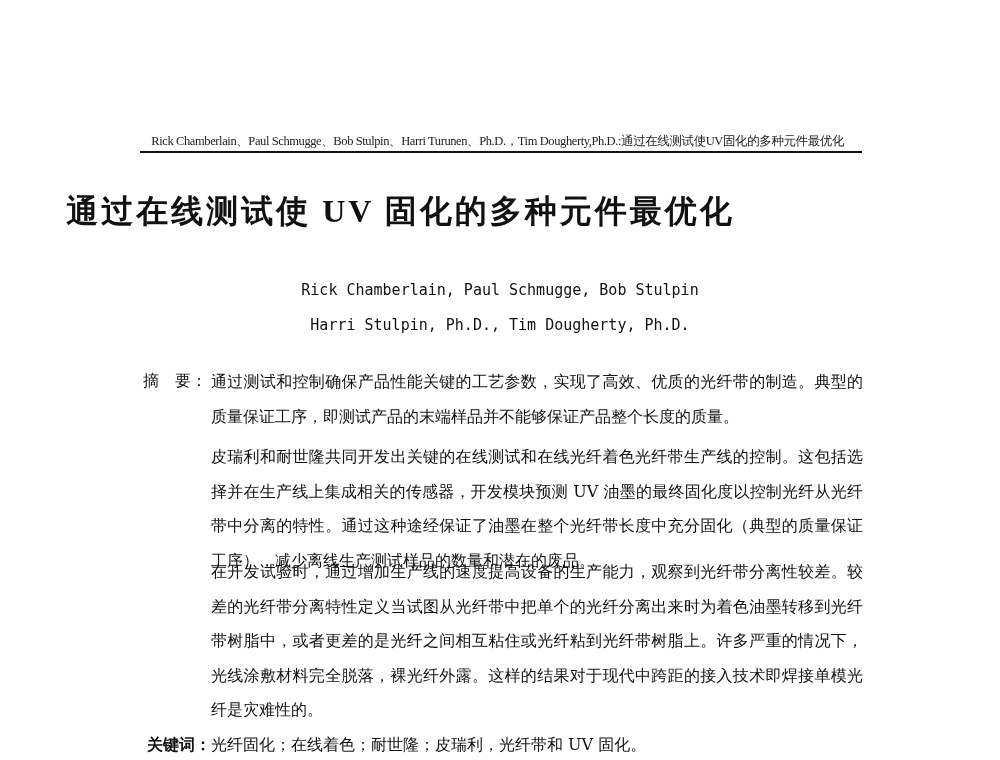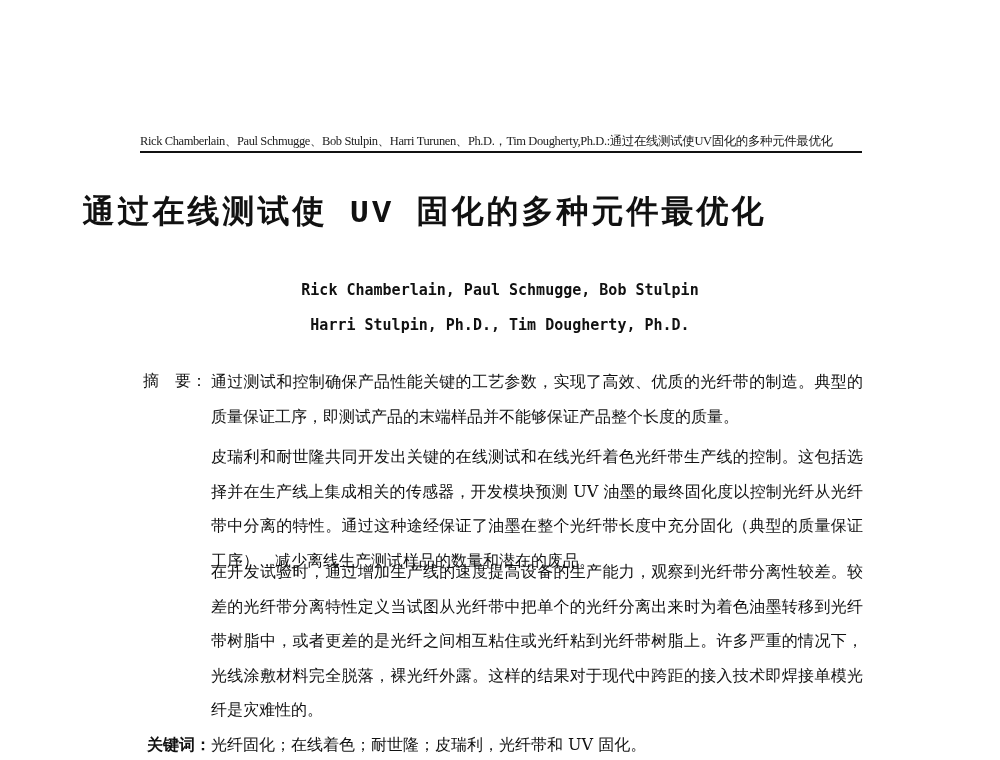--- a/index.html
+++ b/index.html
@@ -2,36 +2,35 @@
 <html><head>
   <meta charset="utf-8">
   <style>
     html, body { margin: 0; padding: 0; }
     body {
       width: 1000px; height: 760px; background: #ffffff; position: relative; overflow: hidden;
       color: #111; font-family: "DejaVu Serif", "Liberation Serif", serif;
     }
     .running-head {
       position: absolute; left: 140px; top: 133px; width: 722px;
-      font-size: 12.5px; letter-spacing: -0.4px; white-space: nowrap;
+      text-align: right; font-size: 12.5px; letter-spacing: -0.4px; white-space: nowrap;
       font-family: "Liberation Serif", "DejaVu Serif", serif; color: #222;
     }
     .running-head span { padding-right: 18px; }
     .head-rule {
       position: absolute; left: 140px; top: 151px; width: 722px; height: 2px; background: #111;
     }
     .title {
       position: absolute; left: 0; top: 190px; width: 801px; text-align: center;
       font-size: 32px; font-weight: bold; letter-spacing: 3px;
-      font-family: Liberation Mono, monospace;
-      margin-left: 24px;
+      font-family: Liberation Serif, serif;
     }
     .authors {
       position: absolute; left: 0; width: 1000px; text-align: center;
-      font-family: "DejaVu Sans Mono", "Liberation Mono", monospace; font-weight: bold; font-size: 15px;
+      font-family: "DejaVu Sans Mono", "Liberation Mono", monospace; font-weight: normal; font-size: 15px;
     }
     .authors.l1 { top: 281px; }
     .authors.l2 { top: 316px; }
     .abstract-label {
       position: absolute; left: 143px; top: 371px; font-weight: normal; font-size: 16px;
       font-family: "DejaVu Sans", sans-serif;
     }
     .para {
       position: absolute; left: 211px; width: 652px; font-size: 16px; line-height: 34.5px;
       text-align: justify;

